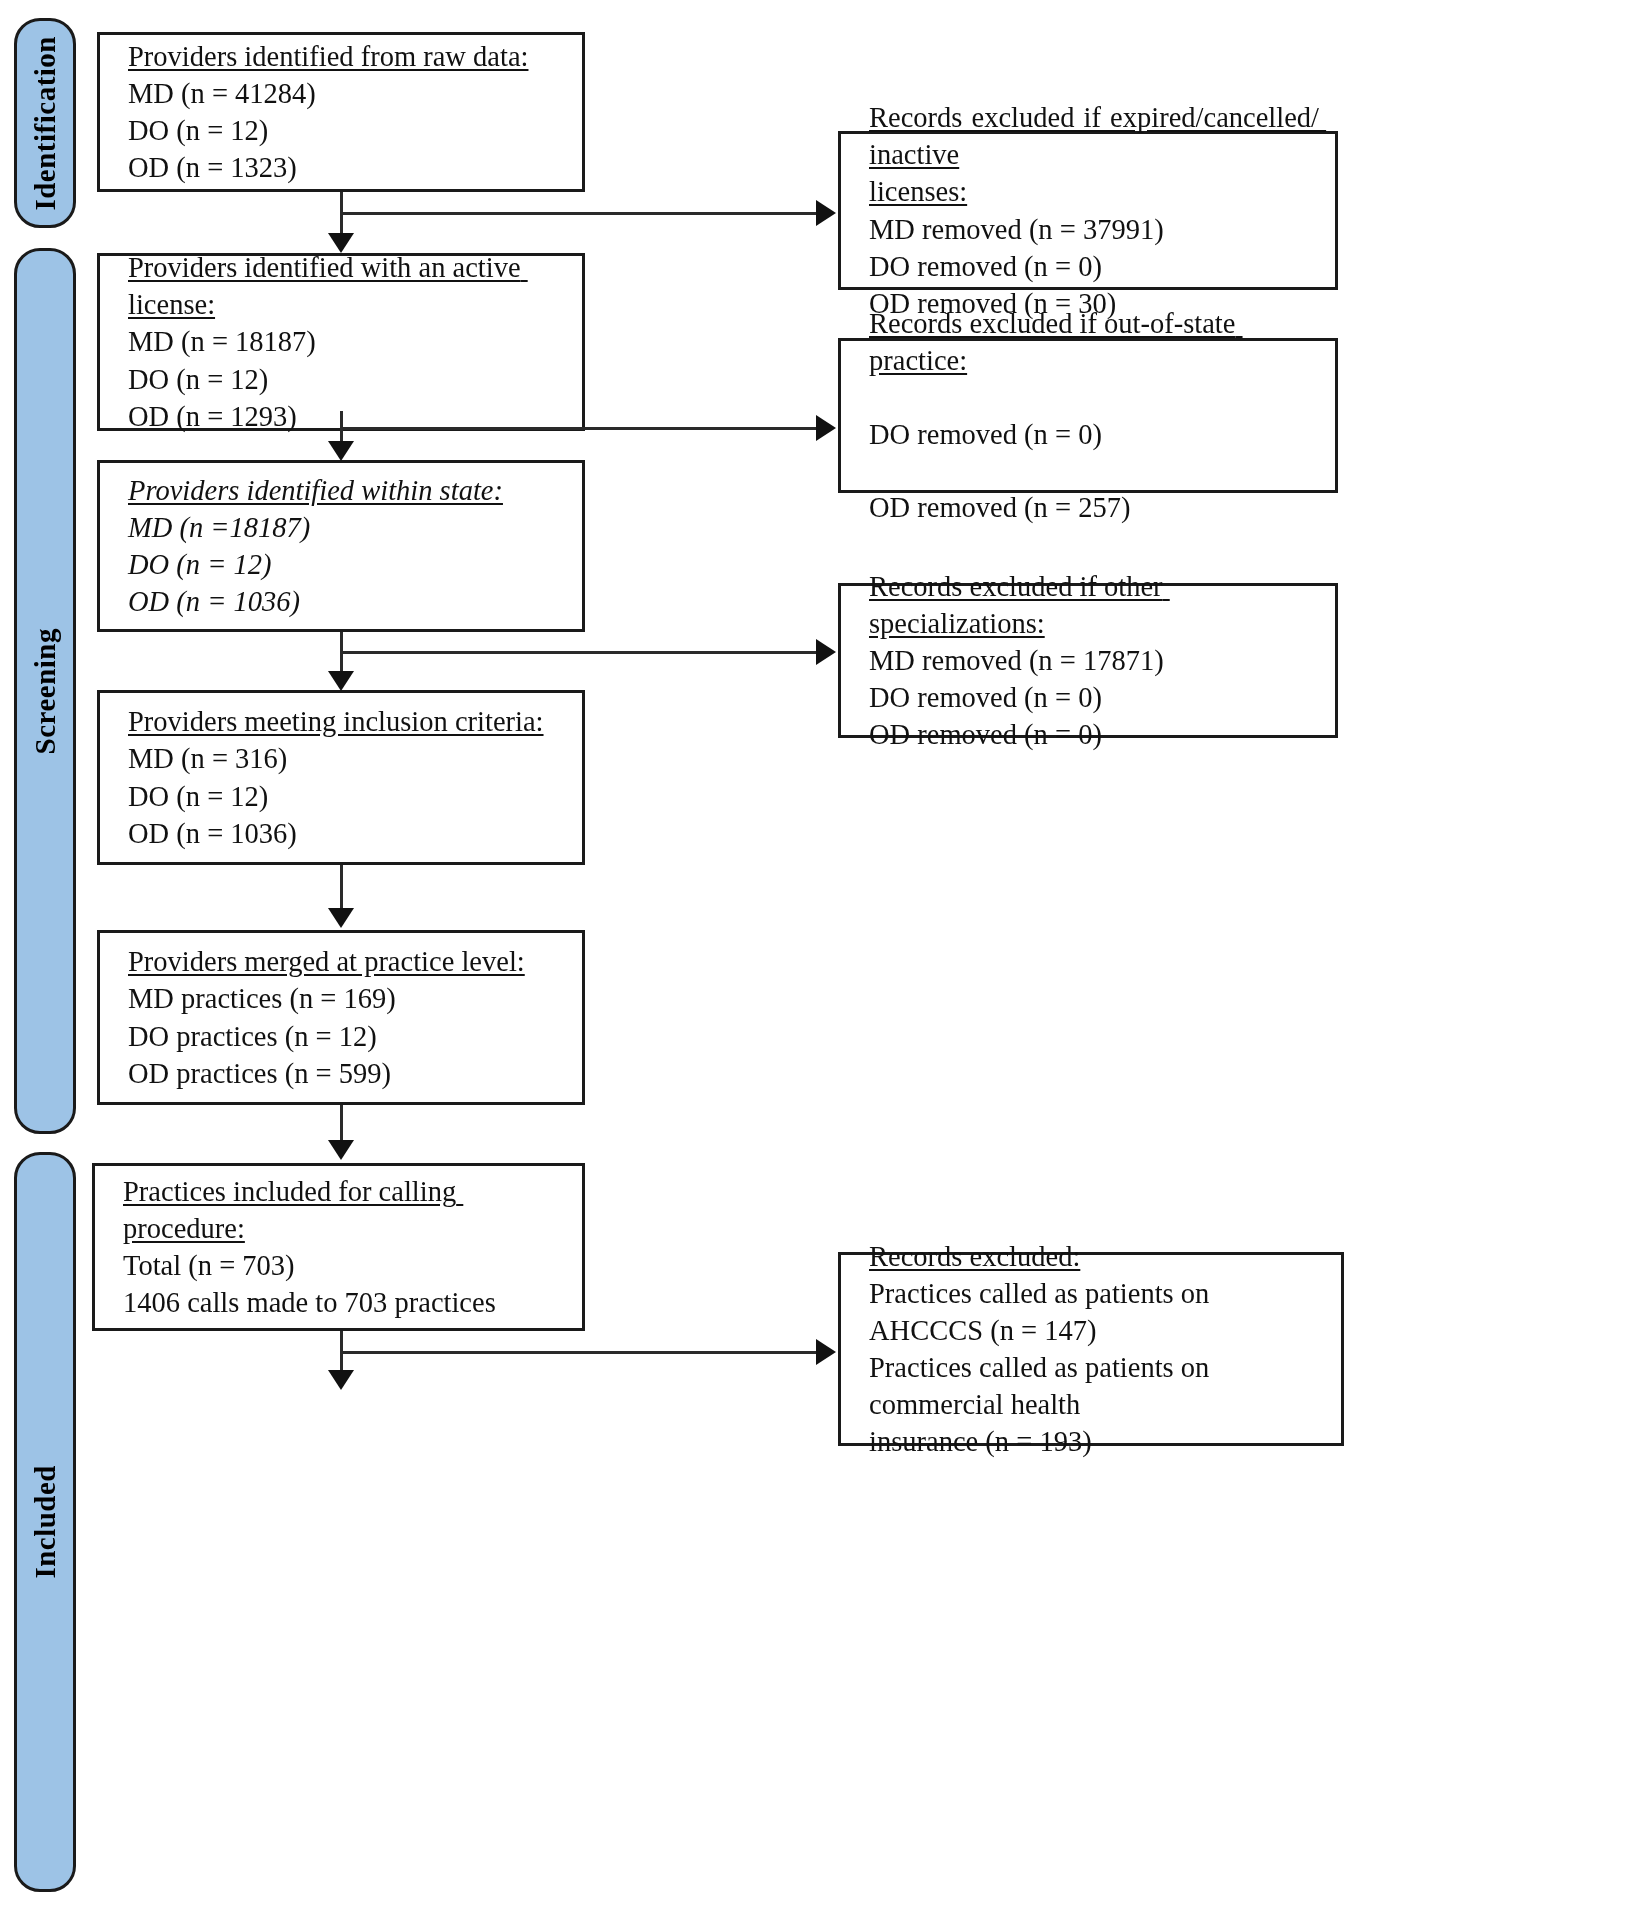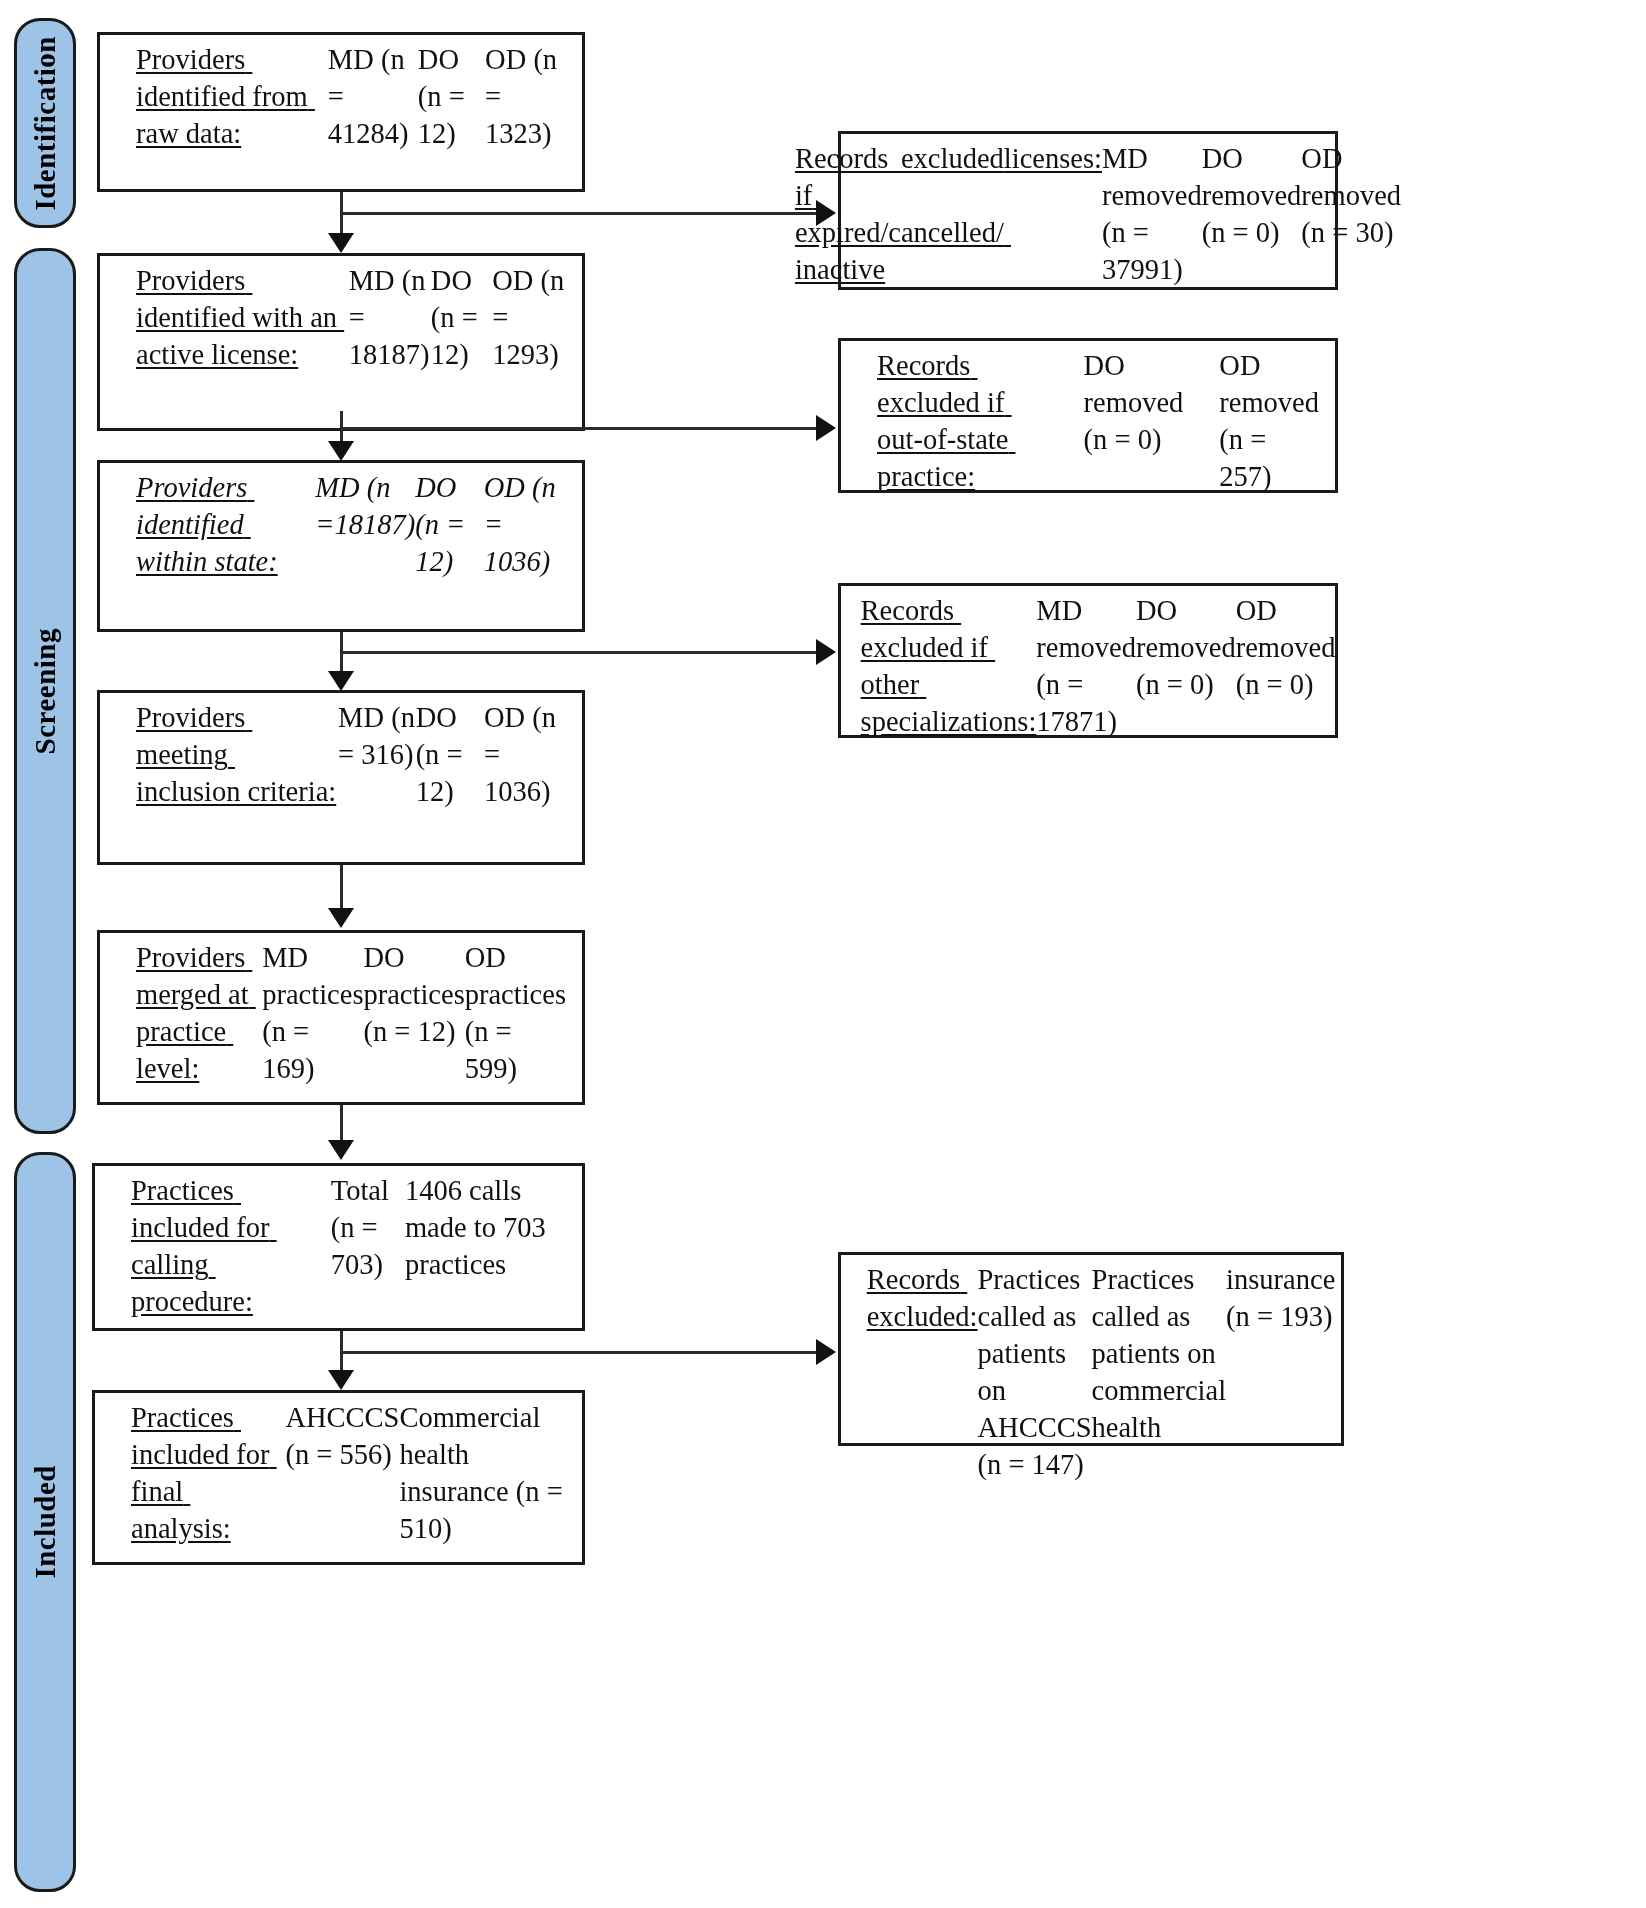--- a/index.html
+++ b/index.html
@@ -41,22 +41,23 @@
     color: #000000;
   }
 
   
   .flow-box {
     position: absolute;
     background: #ffffff;
     border: 3px solid #1a1a1a;
     box-sizing: border-box;
     display: flex;
+    flex-direction: column;
     justify-content: center;
-    padding: 6px 16px 6px 36px;
+    padding: 6px 16px 6px 28px;
   }
   .flow-box .line {
     font-size: 28.5px;
     line-height: 1.30;
     white-space: pre-wrap;
     color: #111111;
   }
   .flow-box .line.heading {
     text-decoration: underline;
     text-underline-offset: 3px;
@@ -145,25 +146,20 @@
     <div class="line">DO practices (n = 12)</div>
     <div class="line">OD practices (n = 599)</div>
   </div>
 
   <div class="flow-box" style="left:92px; top:1163px; width:493px; height:168px;">
     <div class="line heading">Practices included for calling procedure:</div>
     <div class="line">Total (n = 703)</div>
     <div class="line">1406 calls made to 703 practices</div>
   </div>
 
-  <div class="flow-box" style="left:92px; top:1390px; width:493px; height:175px;">
-    <div class="line heading">Practices included for final analysis:</div>
-    <div class="line">AHCCCS (n = 556)</div>
-    <div class="line">Commercial health insurance (n = 510)</div>
-  </div>
 
   <div class="flow-box justify" style="left:838px; top:131px; width:500px; height:159px;">
     <div class="line heading justified">Records excluded if expired/cancelled/ inactive</div>
     <div class="line heading">licenses:</div>
     <div class="line">MD removed (n = 37991)</div>
     <div class="line">DO removed (n = 0)</div>
     <div class="line">OD removed (n = 30)</div>
   </div>
 
   <div class="flow-box" style="left:838px; top:338px; width:500px; height:155px;gap:36px;">

